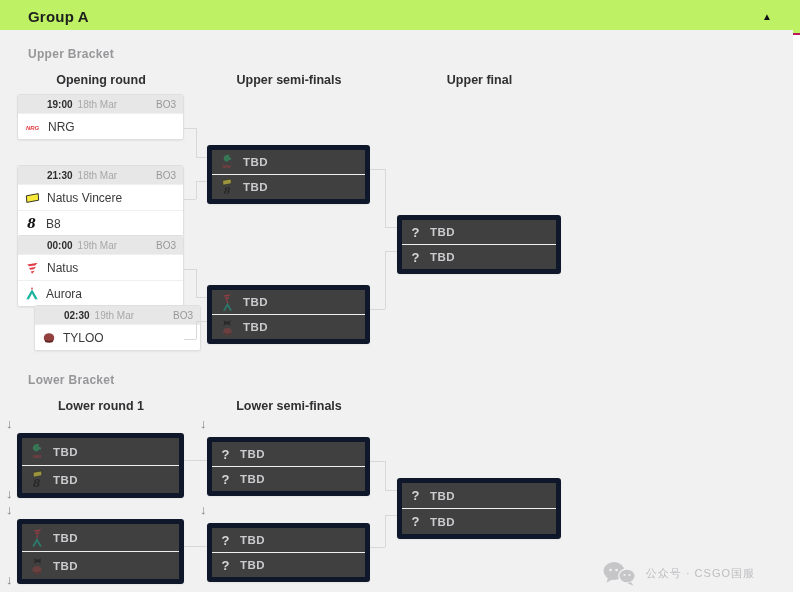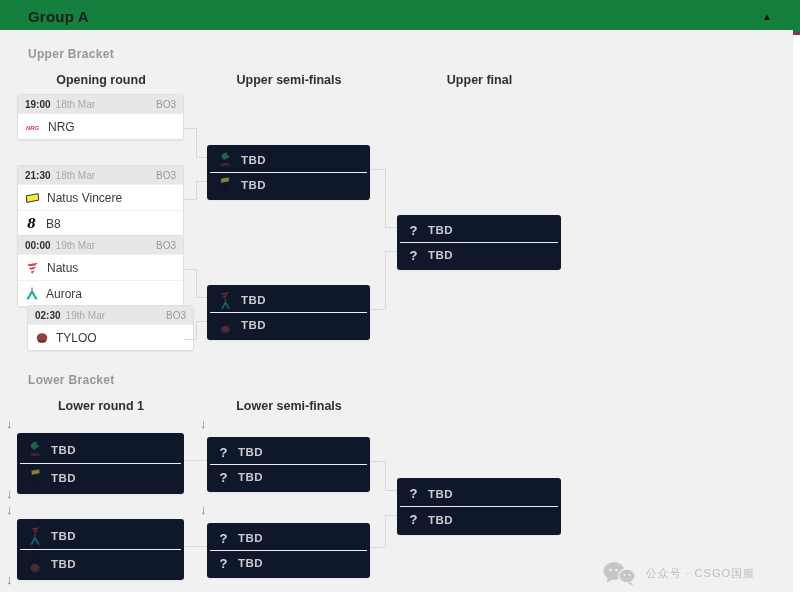--- a/index.html
+++ b/index.html
@@ -1,30 +1,30 @@
 <!DOCTYPE html>
 <html><head>
 <meta charset="utf-8">
 <style>
   html,body{margin:0;padding:0;background:#fff;font-family:"Liberation Sans",sans-serif;}
   #app{position:relative;width:800px;height:600px;background:#fff;overflow:hidden;}
-  .topbar{position:absolute;top:0;left:0;right:0;height:35px;background:#15803d;border-bottom:2px solid #be185d;display:flex;align-items:center;justify-content:space-between;padding:0 28px;box-sizing:border-box;}
+  .topbar{position:absolute;top:0;left:0;right:0;height:35px;background:#bef264;border-bottom:2px solid #be185d;display:flex;align-items:center;justify-content:space-between;padding:0 28px;box-sizing:border-box;}
   .gtitle{font-size:15px;font-weight:700;color:#1e1e1e;letter-spacing:.2px;}
   .caret{font-size:10px;color:#111;cursor:pointer;}
   .panel{position:absolute;top:30px;left:0;right:7px;bottom:8px;background:#f1f1f2;}
   .seclabel{position:absolute;font-size:12px;font-weight:700;color:#979799;letter-spacing:.3px;}
   .colhead{position:absolute;text-align:center;font-size:12.5px;font-weight:700;color:#303032;}
   .match{position:absolute;width:167px;background:#fff;border:1px solid #dfdfe0;border-radius:3px;box-shadow:0 1px 2px rgba(0,0,0,.06);overflow:hidden;box-sizing:border-box;cursor:pointer;}
   .mh{height:18px;background:#e7e7e8;display:flex;align-items:center;gap:5px;padding:0 7px;font-size:10px;}
-  .mh .t{font-weight:700;color:#2e2e2e;}
+  .mh .t{font-weight:700;color:#2e2e2e;margin-left:22px;}
   .mh .d{color:#a8a8a8;flex:1;}
   .mh .f{color:#98989a;}
   .trow{height:25px;display:flex;align-items:center;gap:7px;padding:0 7px;font-size:12px;color:#3a3a3c;border-top:1px solid #efefef;background:#fff;}
   .tname{font-weight:500;}
-  .tbox{position:absolute;background:#0f172a;border:3px solid #0f172a;border-radius:3px;box-shadow:0 1px 2px rgba(0,0,0,.05);box-sizing:border-box;overflow:visible;cursor:pointer;}
+  .tbox{position:absolute;background:#404040;border:5px solid #0f172a;border-radius:3px;box-shadow:0 1px 2px rgba(0,0,0,.05);box-sizing:border-box;overflow:visible;cursor:pointer;}
   .tbrow{display:flex;align-items:center;gap:8px;padding:0 7px;}
   .tbrow + .tbrow{border-top:1px solid #f0f0f1;}
   .r24{height:24px;} .r25{height:25px;} .r27{height:27px;}
   .tbd{font-size:11.5px;font-weight:600;color:#cbcbcf;letter-spacing:.4px;}
   .qm{width:13px;text-align:center;font-size:13px;font-weight:700;color:#d7d7da;}
   .combo{width:16px;display:flex;flex-direction:column;align-items:center;opacity:.5;line-height:0;}
   .combo svg{display:block;margin:-1px 0;}
   .logo{display:inline-flex;line-height:0;}
   .hl,.vl{position:absolute;background:#d8d8da;}
   .hl{height:1px;} .vl{width:1px;}
@@ -138,21 +138,21 @@
     <div class="trow">
       <span class="logo">
           <svg width="14" height="14" viewBox="0 0 16 16">
             <use href="#lg-aurora"></use>
           </svg>
         </span>
       <span class="tname">Aurora</span>
     </div>
   </div>
 
-  <div class="match" style="left:27px;top:305px">
+  <div class="match" style="left:34px;top:305px">
     <div class="mh">
       <span class="t">02:30</span>
       <span class="d">19th Mar</span>
       <span class="f">BO3</span>
     </div>
     <div class="trow">
       <span class="logo">
           <svg width="14" height="14" viewBox="0 0 16 16">
             <use href="#lg-tyloo"></use>
           </svg>

